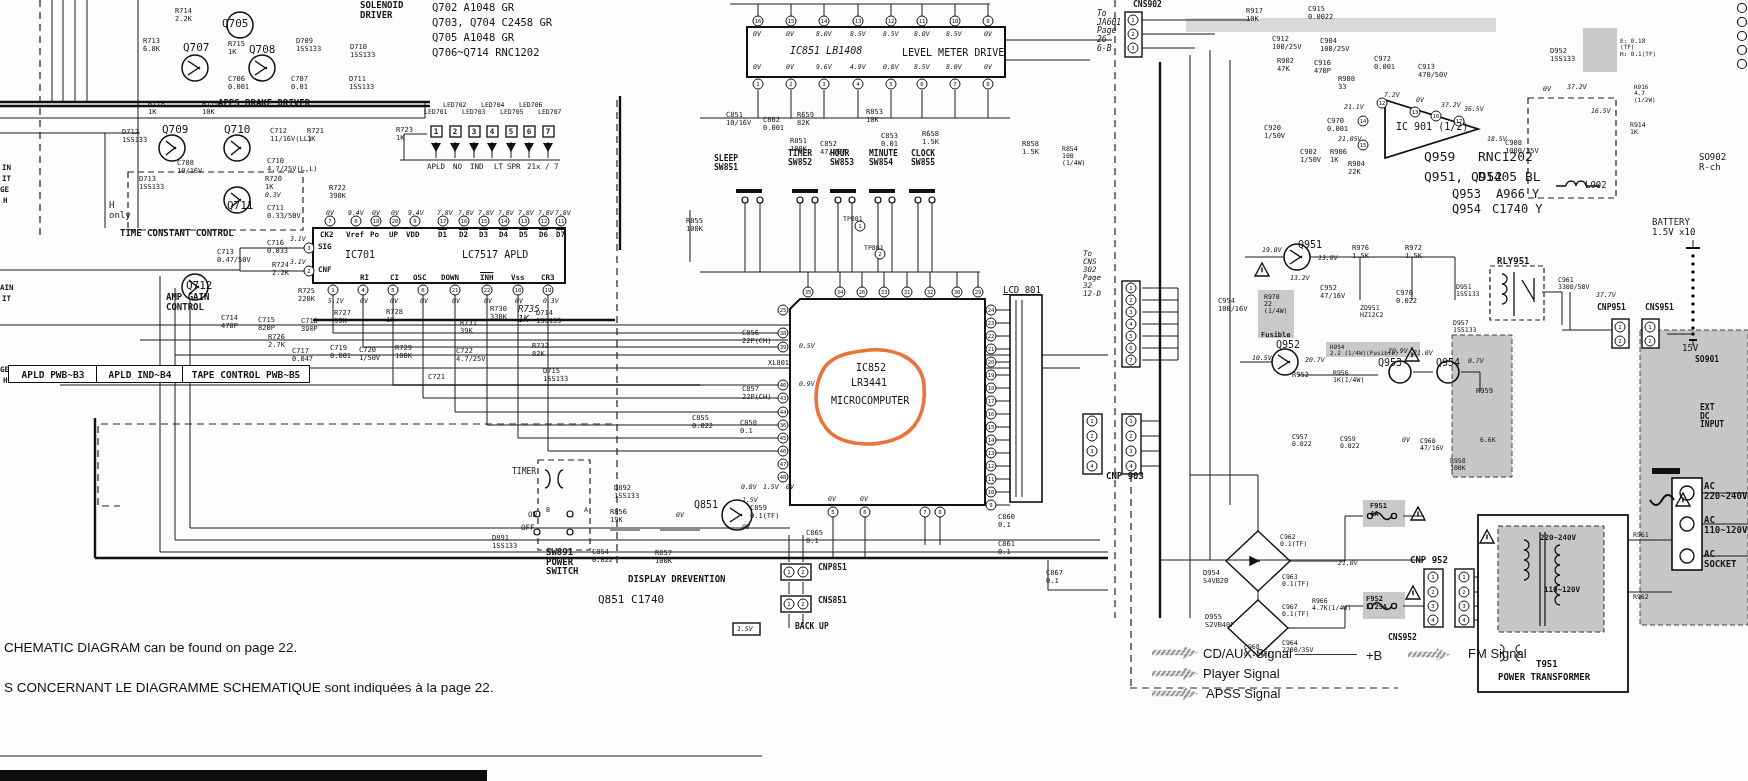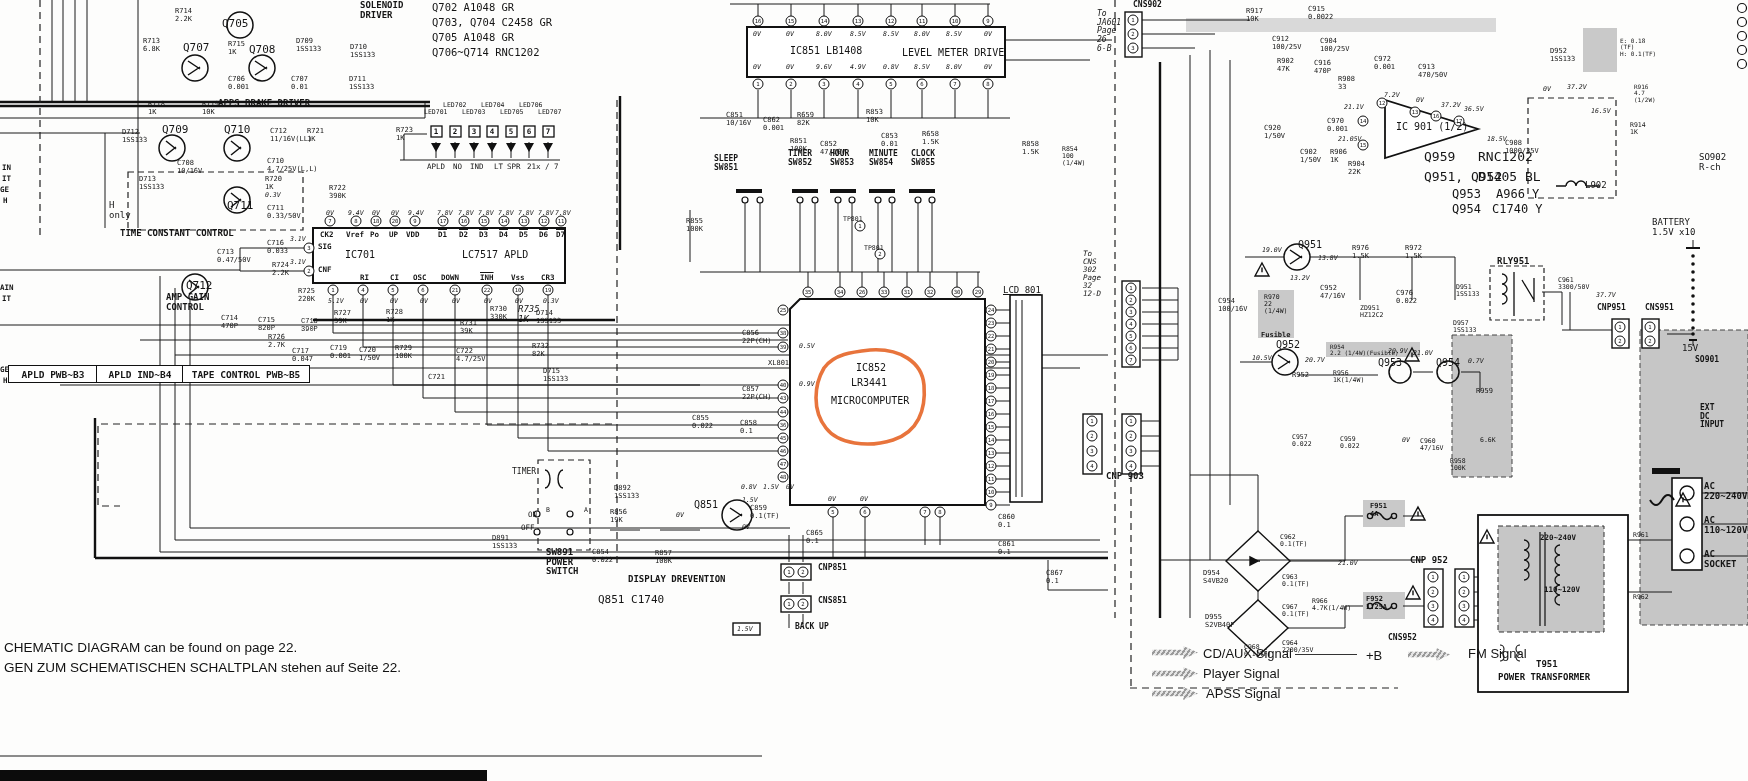--- a/index.html
+++ b/index.html
@@ -654,21 +654,21 @@
       <div class="lbl i" style="left: 290px; top: 236px; font-size: 6.5px;">3.1V</div>
       <div class="lbl i" style="left: 290px; top: 259px; font-size: 6.5px;">3.1V</div>
       <div class="lbl i" style="left: 328px; top: 298px; font-size: 6.5px;">5.1V</div>
       <div class="lbl i" style="left: 360px; top: 298px; font-size: 6.5px;">0V</div>
       <div class="lbl i" style="left: 390px; top: 298px; font-size: 6.5px;">0V</div>
       <div class="lbl i" style="left: 420px; top: 298px; font-size: 6.5px;">0V</div>
       <div class="lbl i" style="left: 452px; top: 298px; font-size: 6.5px;">0V</div>
       <div class="lbl i" style="left: 484px; top: 298px; font-size: 6.5px;">0V</div>
       <div class="lbl i" style="left: 515px; top: 298px; font-size: 6.5px;">0V</div>
       <div class="lbl i" style="left: 543px; top: 298px; font-size: 6.5px;">0.3V</div>
-      <div class="lbl" style="left: 790px; top: 46px; font-size: 10px;">IC851   LB1408</div>
+      <div class="lbl" style="left: 790px; top: 46px; font-size: 10px; font-style: italic;">IC851   LB1408</div>
       <div class="lbl" style="left: 902px; top: 48px; font-size: 10px;">LEVEL  METER  DRIVE</div>
       <div class="lbl i" style="left: 753px; top: 31px; font-size: 6.5px;">0V</div>
       <div class="lbl i" style="left: 786px; top: 31px; font-size: 6.5px;">0V</div>
       <div class="lbl i" style="left: 816px; top: 31px; font-size: 6.5px;">8.0V</div>
       <div class="lbl i" style="left: 850px; top: 31px; font-size: 6.5px;">8.5V</div>
       <div class="lbl i" style="left: 883px; top: 31px; font-size: 6.5px;">8.5V</div>
       <div class="lbl i" style="left: 914px; top: 31px; font-size: 6.5px;">8.0V</div>
       <div class="lbl i" style="left: 946px; top: 31px; font-size: 6.5px;">8.5V</div>
       <div class="lbl i" style="left: 984px; top: 31px; font-size: 6.5px;">0V</div>
       <div class="lbl i" style="left: 753px; top: 64px; font-size: 6.5px;">0V</div>
@@ -951,21 +951,21 @@
       <div class="lbl b" style="left: 2px; top: 295px; font-size: 7.5px;">IT</div>
       <div class="lbl b" style="left: 0px; top: 366px; font-size: 7.5px;">GE</div>
       <div class="lbl b" style="left: 3px; top: 377px; font-size: 7.5px;">H</div>
     </div>
 
   <div class="pwb-box" style="left:8px;width:88px">APLD PWB~B3</div>
   <div class="pwb-box" style="left:96px;width:86px">APLD IND~B4</div>
   <div class="pwb-box" style="left:182px;width:126px">TAPE CONTROL PWB~B5</div>
 
   <div class="note" style="top:640px">CHEMATIC DIAGRAM can be found on page 22.</div>
-  <div class="note" style="top:660px">GEN ZUM SCHEMATISCHEN SCHALTPLAN stehen auf Seite 22.</div>
+  <div class="note" style="top:680px">S CONCERNANT LE DIAGRAMME SCHEMATIQUE sont indiquées à la page 22.</div>
 
   <div class="sig-arrow" style="left:1152px;top:646px"></div>
   <div class="legend-txt" style="left:1203px;top:646px">CD/AUX Signal</div>
   <div class="legend-line" style="left:1295px;top:654px;width:62px"></div>
   <div class="legend-txt" style="left:1366px;top:648px">+B</div>
   <div class="sig-arrow" style="left:1408px;top:648px;width:42px"></div>
   <div class="legend-txt" style="left:1468px;top:646px">FM Signal</div>
   <div class="sig-arrow" style="left:1152px;top:667px"></div>
   <div class="legend-txt" style="left:1203px;top:666px">Player Signal</div>
   <div class="sig-arrow" style="left:1152px;top:687px"></div>

